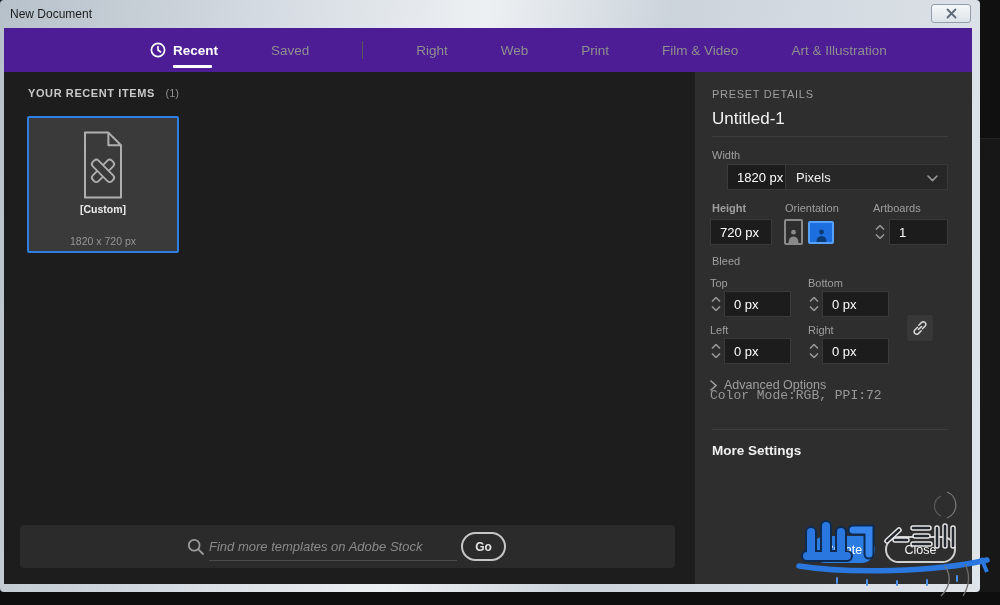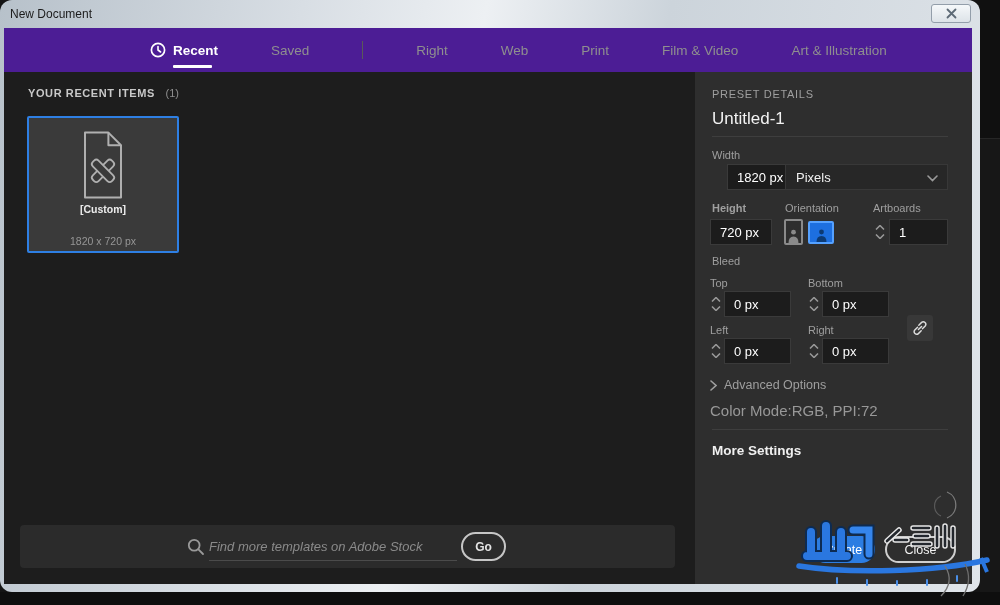--- a/index.html
+++ b/index.html
@@ -8,21 +8,21 @@
 
   
   .outside-right { position:absolute; left:980px; top:0; width:20px; height:605px; background:#171717; }
   .outside-right .dark-top { position:absolute; left:0; top:0; width:20px; height:138px; background:#101010; }
   .outside-right .seam { position:absolute; left:0; top:138px; width:20px; height:1px; background:#262626; }
   .outside-bottom { position:absolute; left:0; top:592px; width:1000px; height:13px; background:#0e0e0e; }
 
   
   .win { position:absolute; left:0; top:0; width:980px; height:592px;
          background:linear-gradient(100deg,#b7c1ca 0%,#d8dee4 28%,#edf0f3 45%,#ccd4db 62%,#e0e5ea 100%);
-         border-radius:12px; }
+         border-radius:4px; }
   .titlebar { position:absolute; left:0; top:0; width:980px; height:28px; }
   .win-title { position:absolute; left:10px; top:0; line-height:28px; font-size:12px; color:#1c1c1c; }
   .win-close { position:absolute; right:9px; top:4px; width:40px; height:19px;
                background:linear-gradient(#f5f8fa,#dde3e8); border:1px solid #939eaa; border-radius:3px;
                display:flex; align-items:center; justify-content:center; cursor:pointer; }
 
   .dialog { position:absolute; left:4px; top:28px; width:968px; height:556px; background:#1d1d1d; overflow:hidden; }
 
   
   .tabbar { position:absolute; left:0; top:0; width:968px; height:44px; background:#4c1d95;
@@ -87,21 +87,21 @@
   .bleed-f1 { left:29px;  top:219px; width:67px; }
   .bleed-f2 { left:127px; top:219px; width:67px; }
   .bleed-f3 { left:29px;  top:266px; width:67px; }
   .bleed-f4 { left:127px; top:266px; width:67px; }
 
   .link-box { position:absolute; left:212px; top:243px; width:26px; height:26px; background:#383838;
               border-radius:3px; display:flex; align-items:center; justify-content:center; cursor:pointer; }
 
   .advanced { position:absolute; left:15px; top:306px; display:flex; align-items:center; gap:7px;
               font-size:12.5px; color:#9f9f9f; cursor:pointer; }
-  .colormode { position:absolute; left:15px; top:330px; font-size:15px; color:#989898; }
+  .colormode { position:absolute; left:15px; top:316px; font-size:13px; color:#989898;font-family:Liberation Mono, monospace; }
   .more-settings { position:absolute; left:17px; top:371px; font-size:13.5px; font-weight:bold; color:#f0f0f0; cursor:pointer; }
 
   .btn-create { position:absolute; left:117px; top:464px; width:63px; height:27px; border-radius:14px;
                 background:#2c7de2; border:none; color:#ffffff; font-size:12.5px; cursor:pointer; }
   .btn-close  { position:absolute; left:190px; top:464px; width:71px; height:27px; border-radius:14px;
                 background:transparent; border:2px solid #cfcfcf; color:#f2f2f2; font-size:12.5px; cursor:pointer; }
 
   .watermark { position:absolute; left:795px; top:488px; width:200px; height:112px; z-index:10; pointer-events:none; }
 </style>
 </head>

